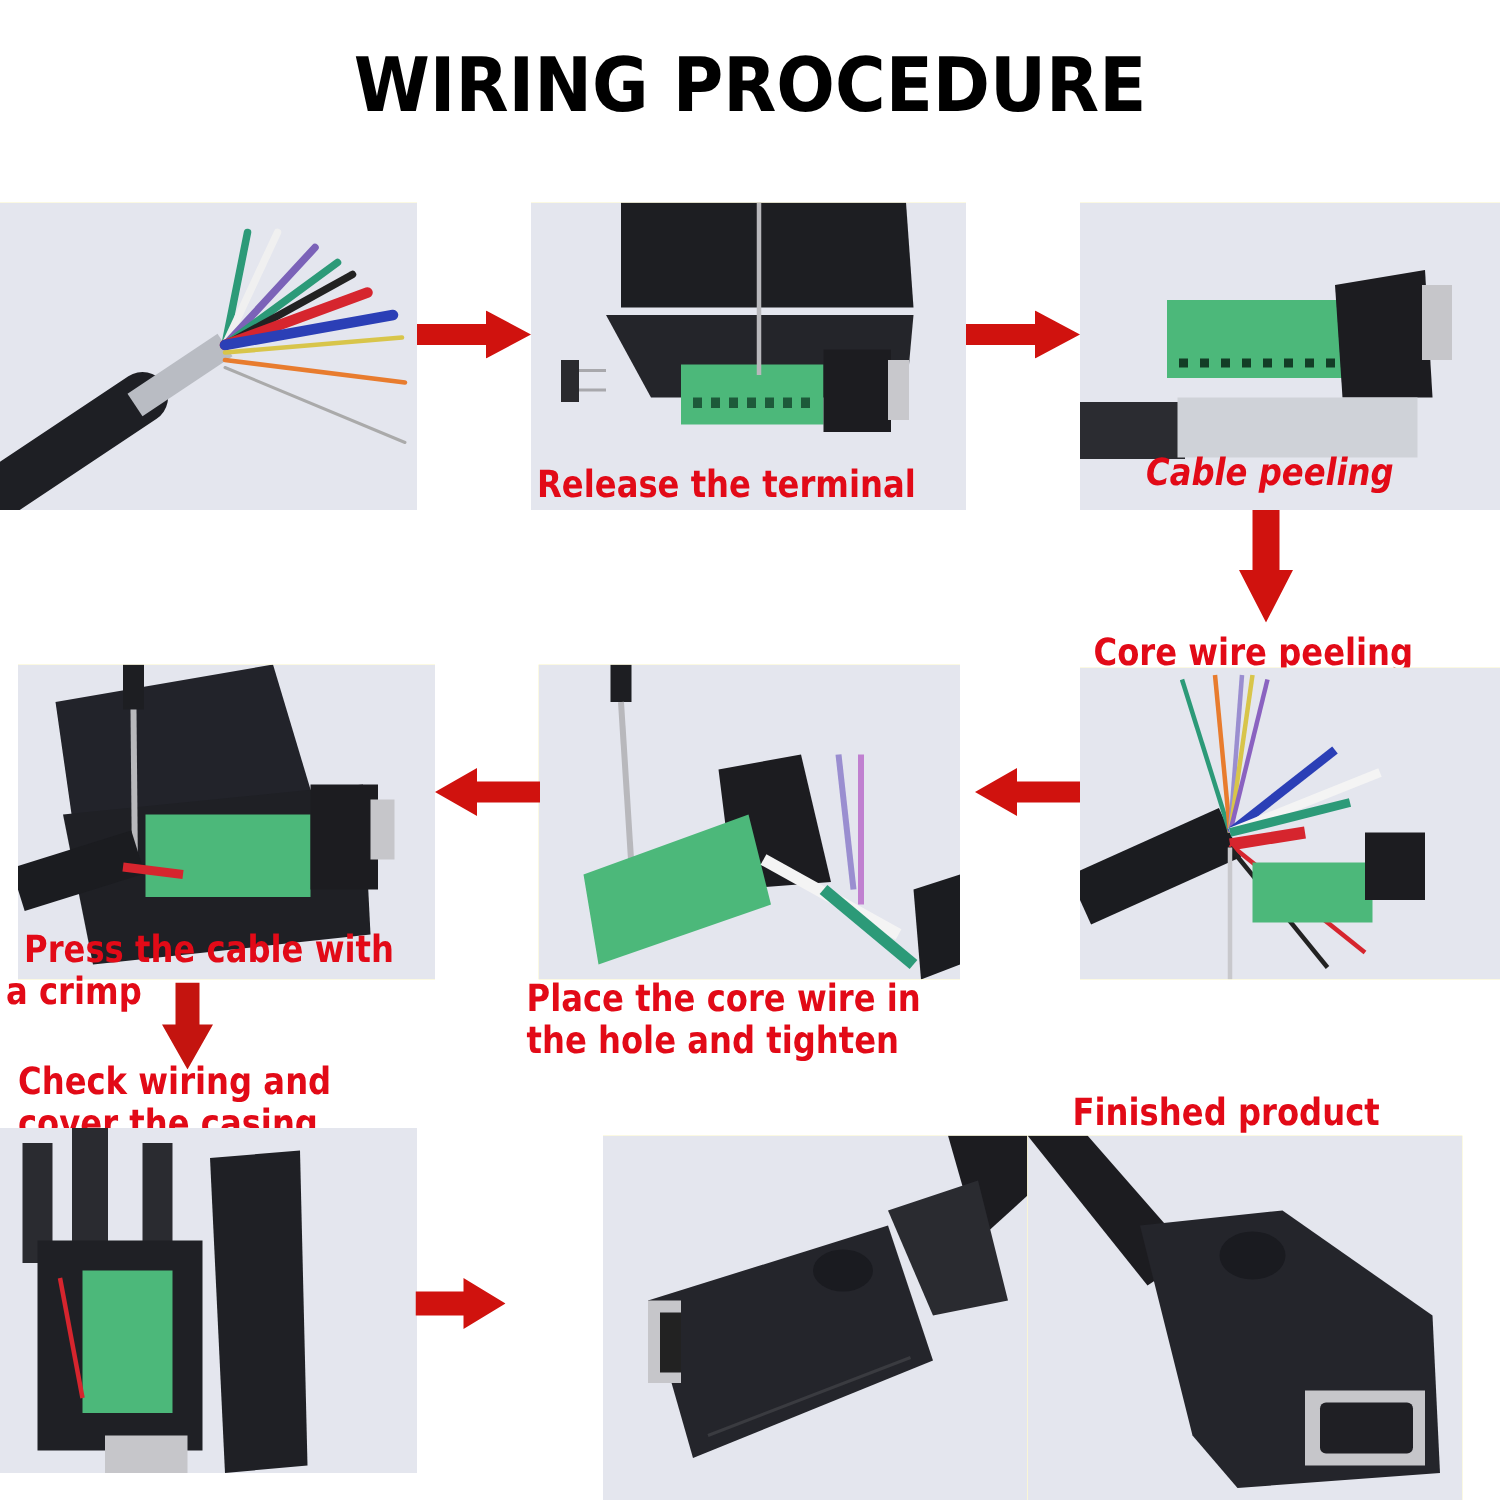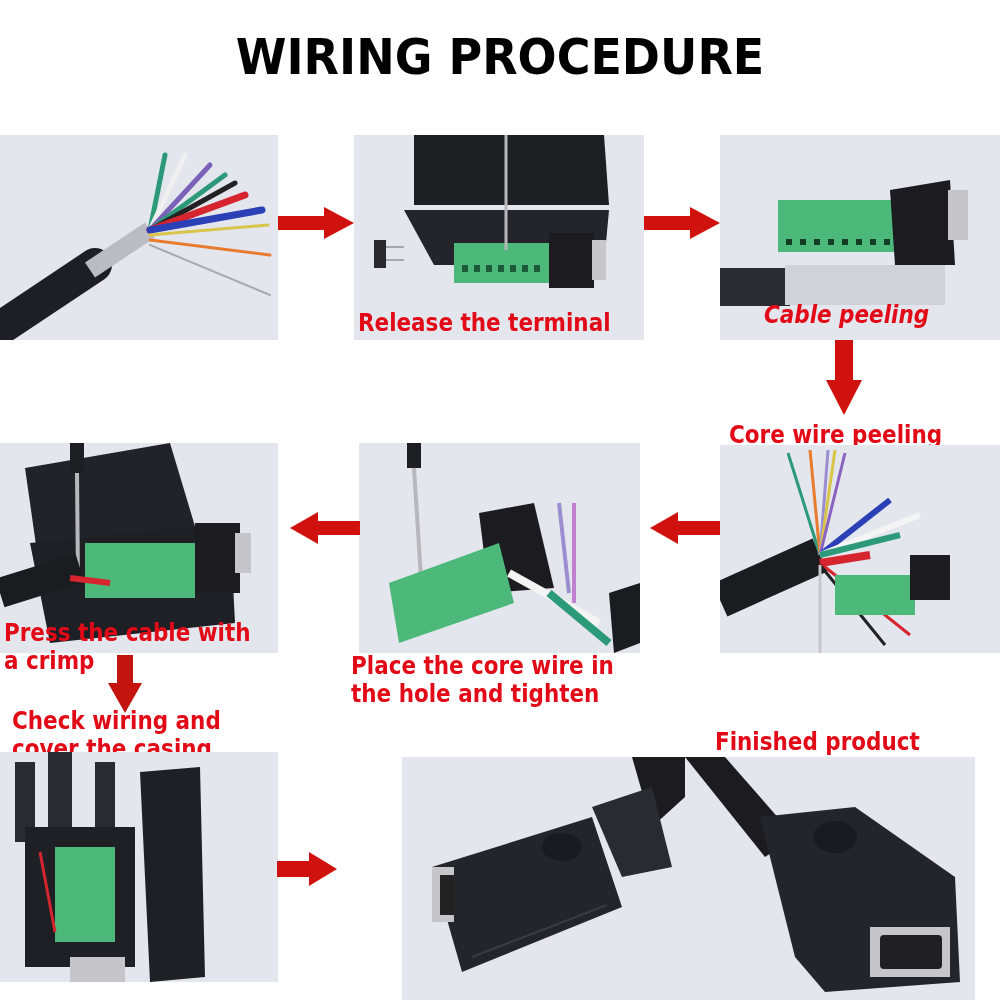--- a/index.html
+++ b/index.html
@@ -165,21 +165,21 @@
 </div>
 <div class="cap" style="left:351px;top:652px;">Place the core wire in</div>
 <div class="cap" style="left:351px;top:680px;">the hole and tighten</div>
 
 <div class="arrow" style="left:290px;top:512px;width:70px;height:32px;">
   <svg viewBox="0 0 70 32">
       <polygon points="70,9 28,9 28,0 0,16 28,32 28,23 70,23" fill="#d0120e"></polygon>
     </svg>
 </div>
 
-<div class="panel" style="left:0;top:443px;width:278px;height:210px;">
+<div class="panel" style="left:12px;top:443px;width:278px;height:210px;">
   <svg viewBox="0 0 278 210">
     <rect width="278" height="210" fill="#e4e6ee"></rect>
     <path d="M25 25 L170 0 L200 100 L40 130 Z" fill="#22232a"></path>
     <path d="M30 100 L230 80 L235 180 L50 200 Z" fill="#1f2025"></path>
     <rect x="85" y="100" width="110" height="55" fill="#4cb87a"></rect>
     <rect x="195" y="80" width="45" height="70" fill="#1c1c20"></rect>
     <rect x="235" y="90" width="16" height="40" fill="#c6c6ca"></rect>
     <rect x="70" y="0" width="14" height="30" fill="#1d1e22"></rect>
     <line x1="77" y1="30" x2="78" y2="140" stroke="#b8b8bc" stroke-width="4"></line>
     <path d="M0 150 L80 125" stroke="#1b1c20" stroke-width="30"></path>

